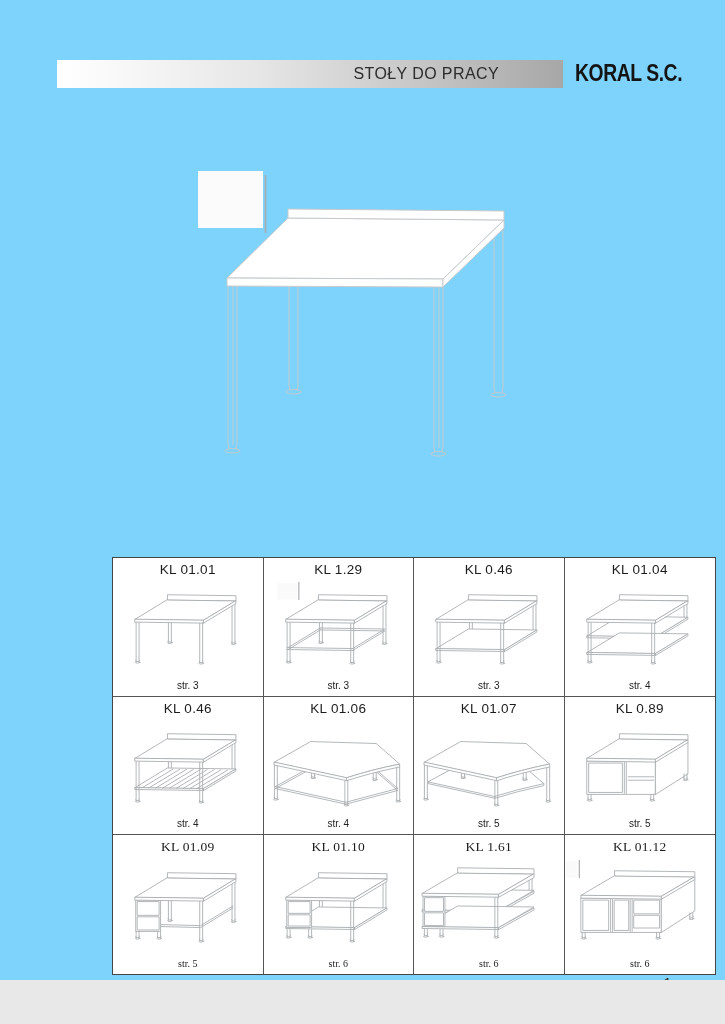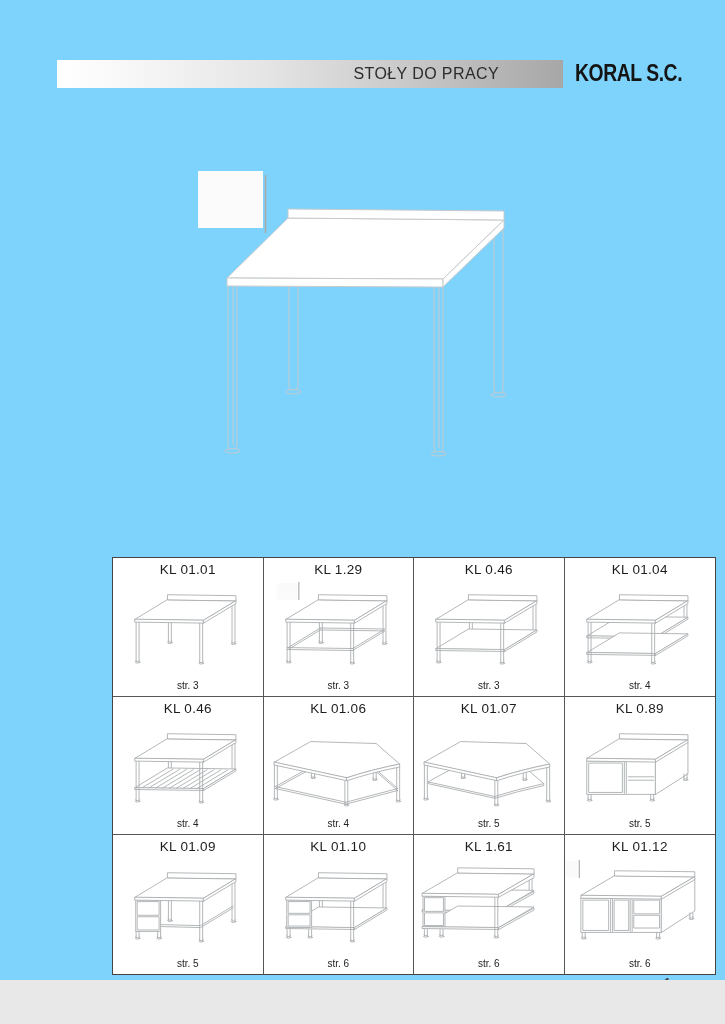--- a/index.html
+++ b/index.html
@@ -16,21 +16,21 @@
   
   .hero{position:absolute;left:190px;top:165px;width:340px;height:310px;}
   
   .grid{position:absolute;left:68px;top:557px;width:604px;height:418px;box-sizing:border-box;
         display:grid;grid-template-columns:repeat(4,1fr);grid-template-rows:repeat(3,1fr);
         border:1px solid #454545;background:#fff;margin-left:44px;}
   .cell{box-sizing:border-box;border-right:1px solid #555;border-bottom:1px solid #555;
         display:flex;flex-direction:column;align-items:center;justify-content:space-between;
         padding:3px 1px 4px;overflow:hidden;}
   .cell:nth-child(4n){border-right:none;align-items:center;}
-  .cell:nth-child(n+9){border-bottom:none;}
+  .cell:nth-child(n+9){border-bottom:none;font-family:Liberation Serif, serif;}
   .code{font-size:13.5px;color:#1c1c1c;letter-spacing:.3px;line-height:17px;}
   .ref{font-size:10px;color:#222;line-height:13px;}
   .thumb{width:147px;height:92px;flex:0 0 auto;}
   .pagenum{position:absolute;left:620px;top:976px;width:52px;text-align:right;
            font-size:16px;color:#3c3c3c;}
 </style>
 </head>
 <body>
 
 <div class="page">

